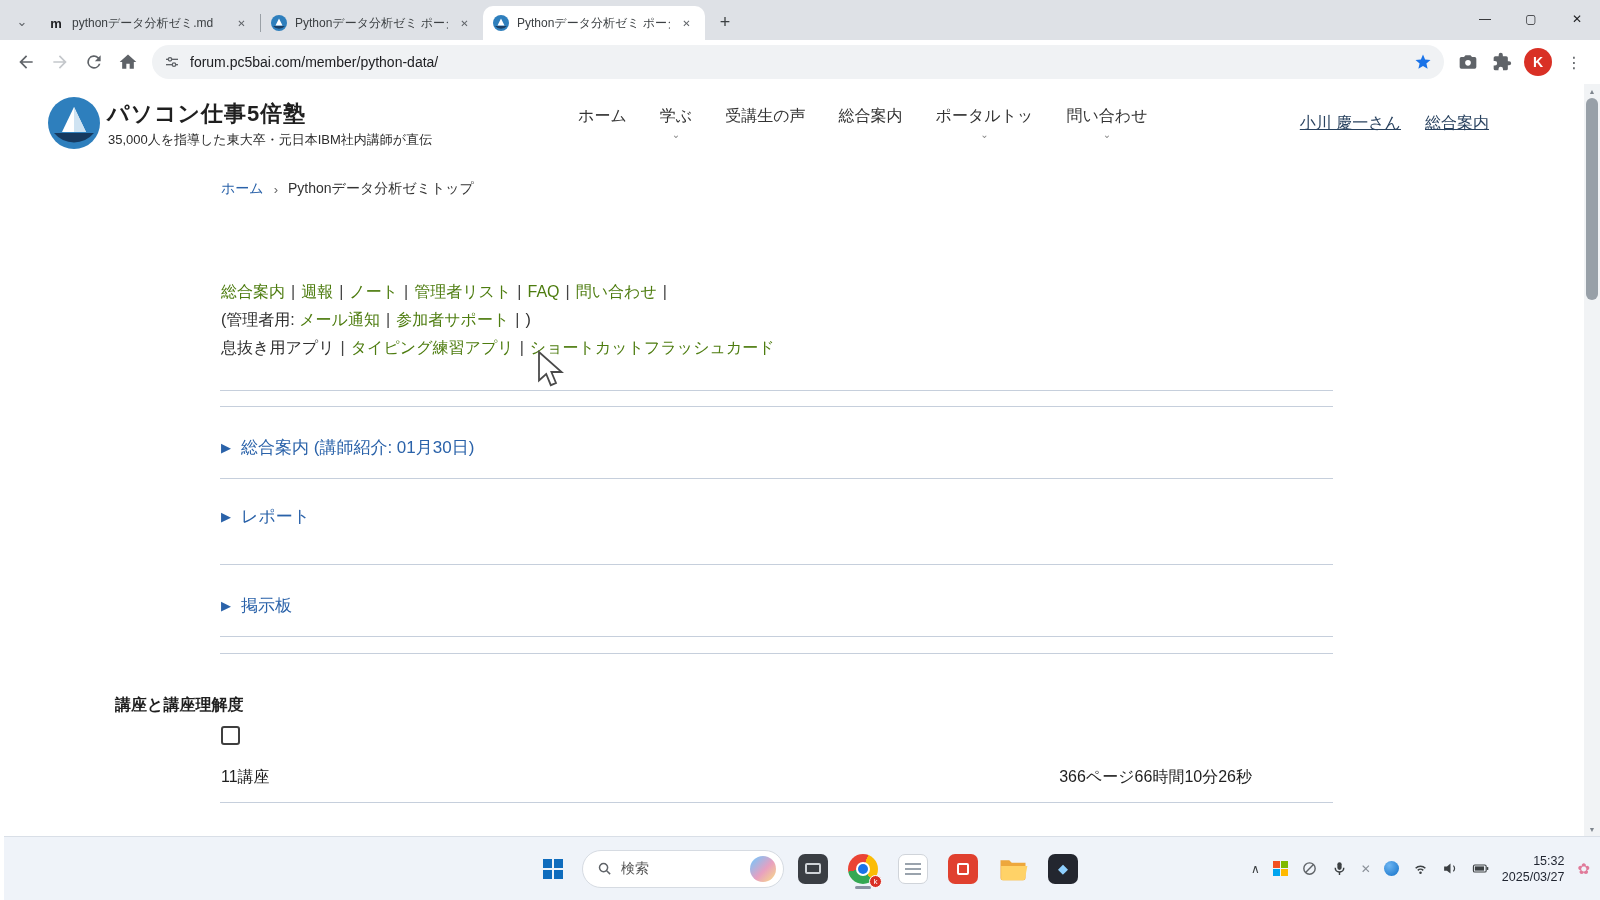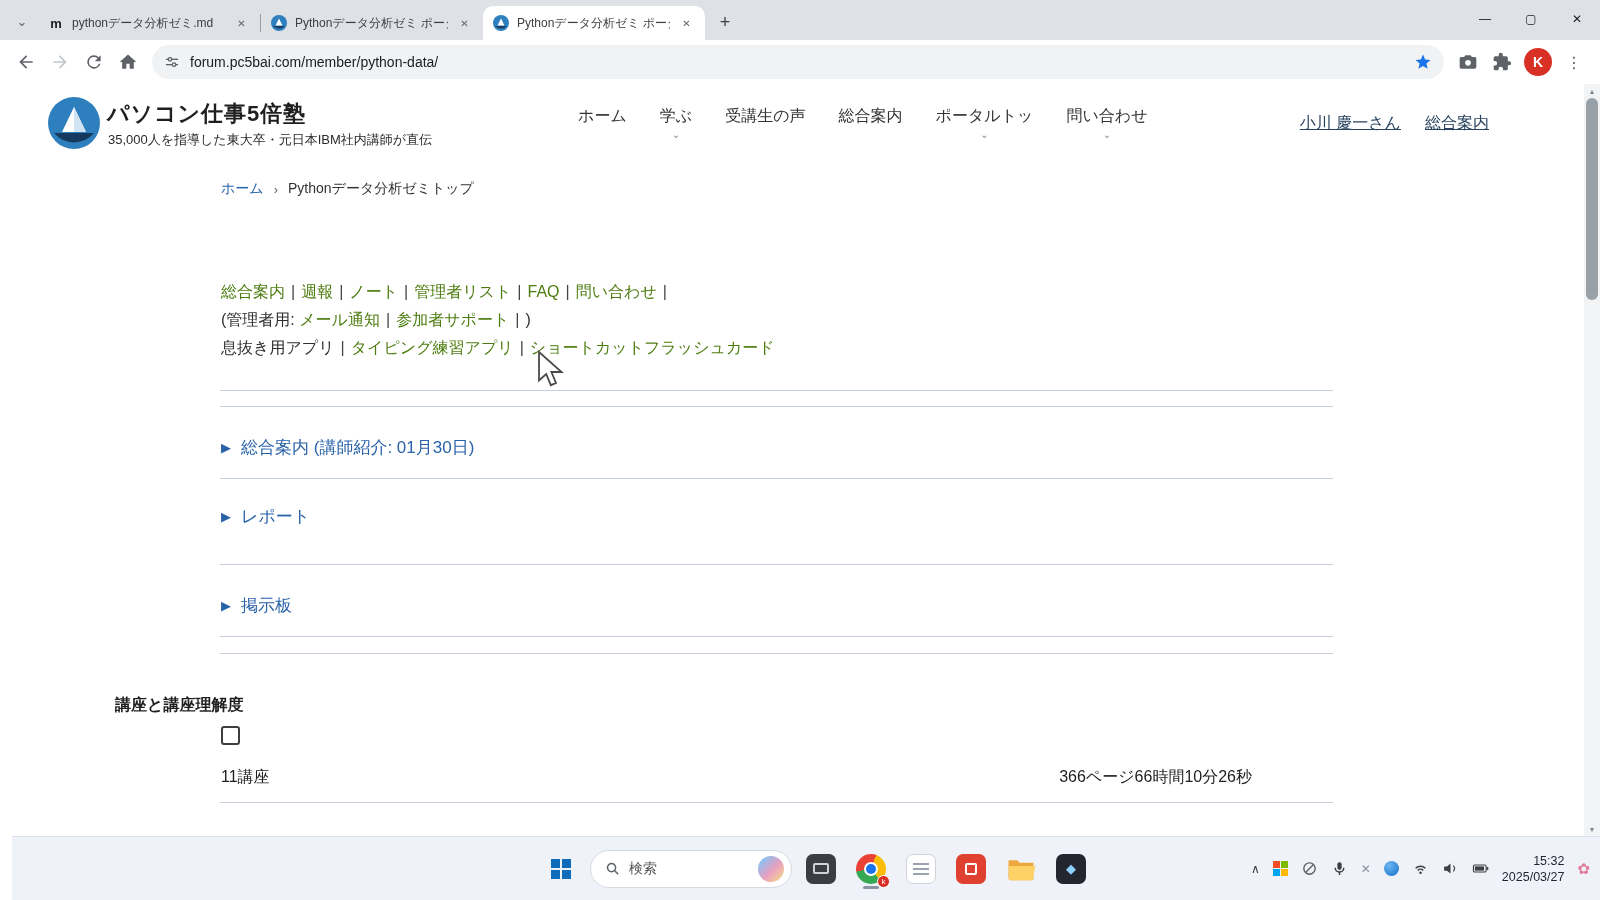--- a/index.html
+++ b/index.html
@@ -65,21 +65,21 @@
 
   .section-row { margin-left:221px; display:flex; align-items:center; gap:10px; color:#2a62a9; font-size:17px; height:24px; }
   .tri { font-size:13px; line-height:13px; }
 
   .course-heading { margin:41px 0 0 115px; font-size:16px; font-weight:bold; color:#1f1f1f; }
   .checkbox-row { margin:10px 0 0 221px; display:flex; align-items:center; gap:13px; font-size:15.5px; color:#222; }
   .checkbox { width:19px; height:19px; border:2px solid #3f3f3f; border-radius:3px; background:#fff; flex:0 0 auto; }
   .stats-row { margin:22px 0 0 221px; width:1031px; display:flex; justify-content:space-between; font-size:16px; color:#1f1f1f; }
 
   
-  .taskbar { position:absolute; left:12px; right:0; bottom:0; height:64px; background:#eff3f9; border-top:1px solid #d9dfe7; }
+  .taskbar { position:absolute; left:4px; right:0; bottom:0; height:64px; background:#eff3f9; border-top:1px solid #d9dfe7; }
   .tb-center { position:absolute; left:528px; top:0; height:100%; display:flex; align-items:center; gap:8px; }
   .tb-btn { width:42px; height:42px; display:flex; align-items:center; justify-content:center; border-radius:6px; position:relative; }
   .start-logo { width:20px; height:20px; display:grid; grid-template-columns:1fr 1fr; grid-template-rows:1fr 1fr; gap:2px; }
   .start-logo span { background:#0f6cbd; }
   .search-pill { width:202px; height:38px; background:#fff; border:1px solid #d6dbe2; border-radius:19px; display:flex; align-items:center; padding:0 7px 0 14px; gap:9px; color:#555; font-size:14px; }
   .search-pill .grow { flex:1; }
   .daily-icon { width:26px; height:26px; border-radius:50%; background:linear-gradient(135deg,#7fc3f7 10%,#e8a0c0 55%,#f7d98b 95%); }
   .app-icon { width:30px; height:30px; border-radius:7px; }
   .ai-dark { background:#3a3e44; display:flex; align-items:center; justify-content:center; }
   .ai-dark span { width:16px; height:11px; border:2px solid #cfd3d8; border-radius:2px; }

